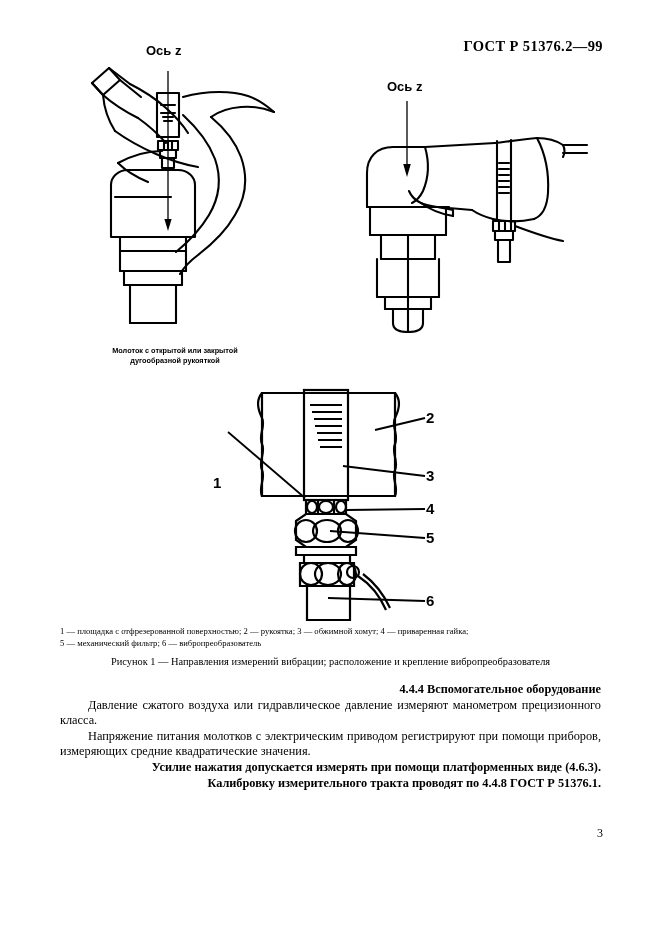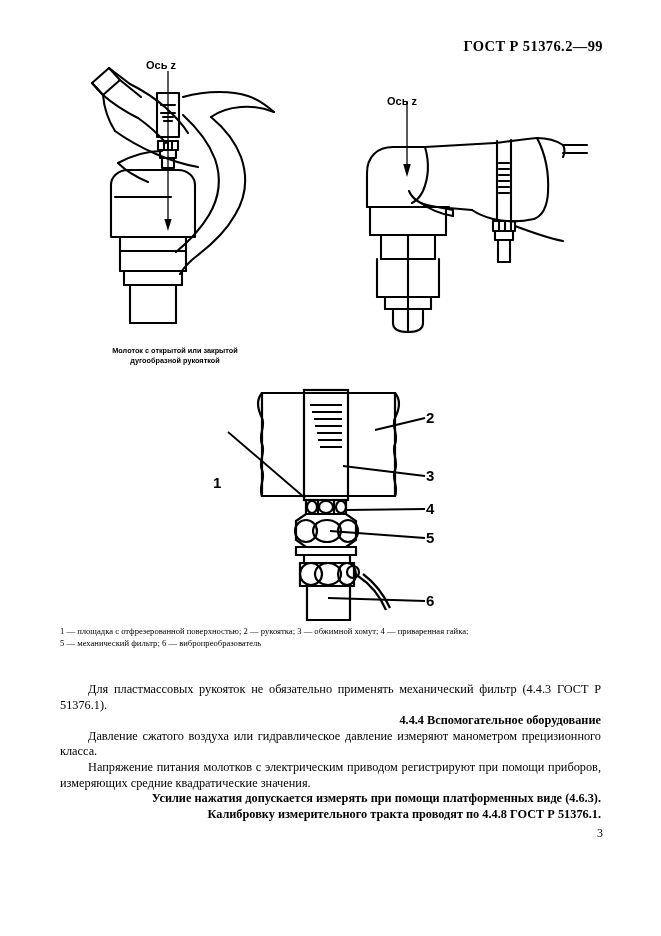--- a/index.html
+++ b/index.html
@@ -43,23 +43,22 @@
     width: 661px;
     height: 570px;
   }
   .drawing {
     position: absolute;
   }
   .axis-label {
     position: absolute;
     font-family: "Liberation Sans", sans-serif;
     font-weight: bold;
-    font-size: 11px;
+    font-size: 13px;
     white-space: nowrap;
-    margin-top: 16px;
   }
 
   .fig-caption-small {
     position: absolute;
     text-align: center;
     font-family: "Liberation Sans", sans-serif;
     font-weight: bold;
     font-size: 7.3px;
     line-height: 10px;
     white-space: pre-line;
@@ -312,23 +311,23 @@
     <div class="callout" style="left:426px; top:475px;">5</div>
     <div class="callout" style="left:426px; top:538px;">6</div>
 
   </div>
 
   <div class="fig-legend">
     <div>1 — площадка с отфрезерованной поверхностью; 2 — рукоятка; 3 — обжимной хомут; 4 — приваренная гайка;</div>
     <div>5 — механический фильтр; 6 — вибропреобразователь</div>
   </div>
 
+  <div class="fig-title">Рисунок 1 — Направления измерений вибрации; расположение и крепление вибропреобразователя</div>
 
   <div class="body-text">
-    <p>Для пластмассовых рукояток не обязательно применять механический фильтр (4.4.3 ГОСТ Р 51376.1).</p>
     <p class="no-just">4.4.4  Вспомогательное оборудование</p>
     <p>Давление сжатого воздуха или гидравлическое давление измеряют манометром прецизионного класса.</p>
     <p>Напряжение питания молотков с электрическим приводом регистрируют при помощи приборов, измеряющих средние квадратические значения.</p>
     <p class="no-just">Усилие нажатия допускается измерять при помощи платформенных виде (4.6.3).</p>
     <p class="no-just">Калибровку измерительного тракта проводят по 4.4.8 ГОСТ Р 51376.1.</p>
   </div>
 
   <div class="page-number">3</div>
 
 </div>

